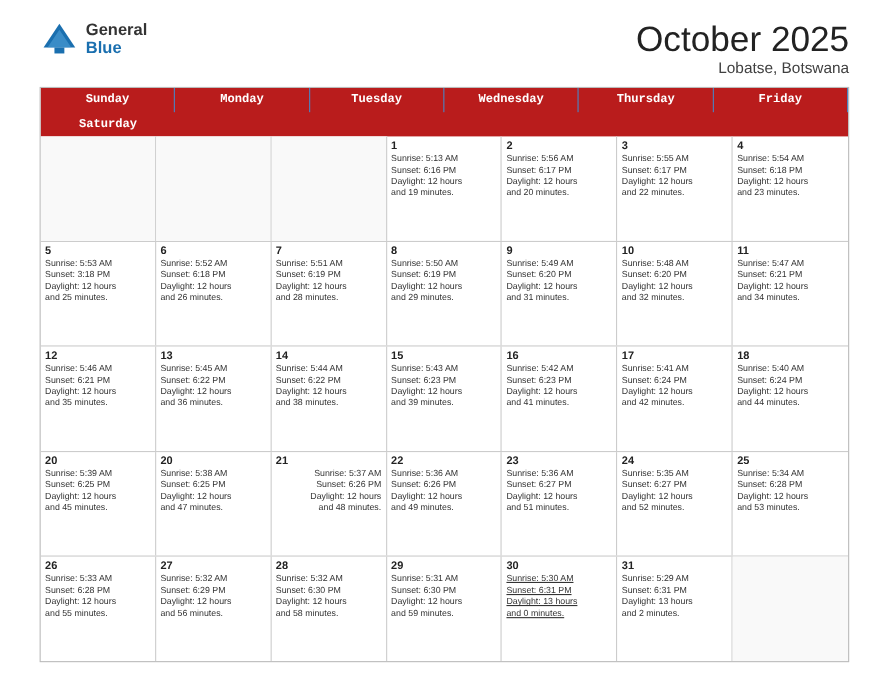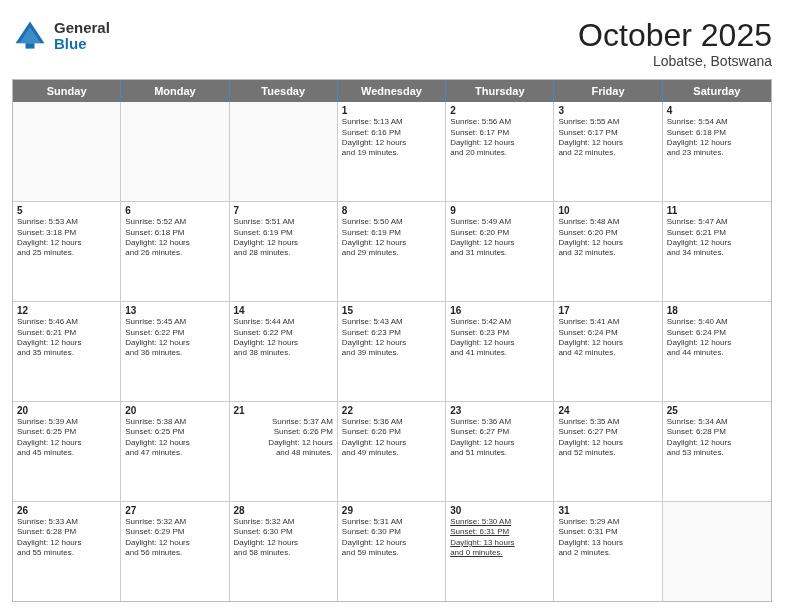--- a/index.html
+++ b/index.html
@@ -6,21 +6,21 @@
     body {
       font-family: Arial, sans-serif;
       background: #fff;
       width: 792px;
       height: 612px;
       overflow: hidden;
     }
     .page {
       width: 792px;
       height: 612px;
-      padding: 18px 20px 10px 12px;
+      padding: 18px 20px 10px 36px;
       display: flex;
       flex-direction: column;
     }
     .header {
       display: flex;
       justify-content: space-between;
       align-items: flex-start;
       margin-bottom: 10px;
     }
     .logo {
@@ -60,22 +60,23 @@
       font-size: 14px;
       color: #404040;
     }
     .calendar {
       flex: 1;
       display: flex;
       flex-direction: column;
     }
     .cal-header {
       display: grid;
-      grid-template-columns: repeat(7, 1fr);
-      background: #737373;
+      grid-template-columns: repeat(6, 1fr);
+      background: #b91c1c;
+      font-family: Liberation Mono, monospace;
     }
     .cal-header-cell {
       color: #fff;
       font-size: 11px;
       font-weight: bold;
       text-align: center;
       padding: 5px 2px;
       border-right: 1px solid #4a84c4;
     }
     .cal-header-cell:last-child { border-right: none; }

